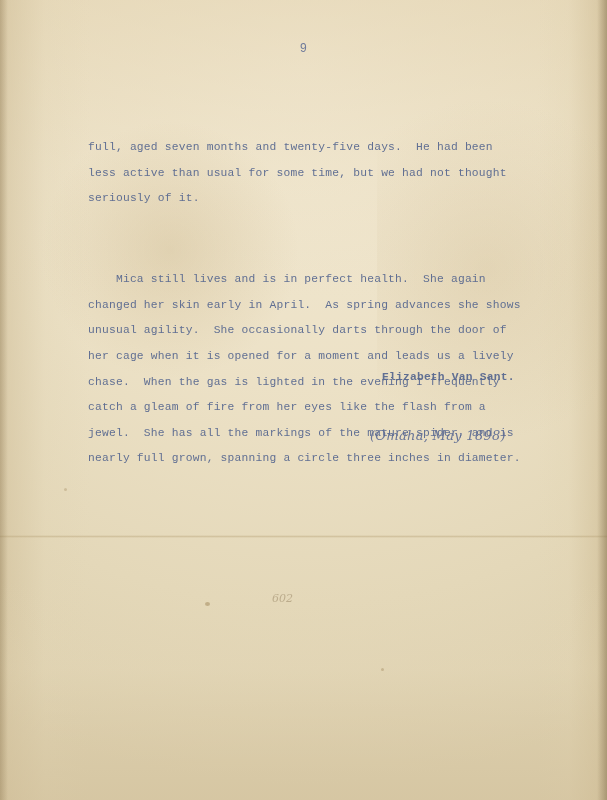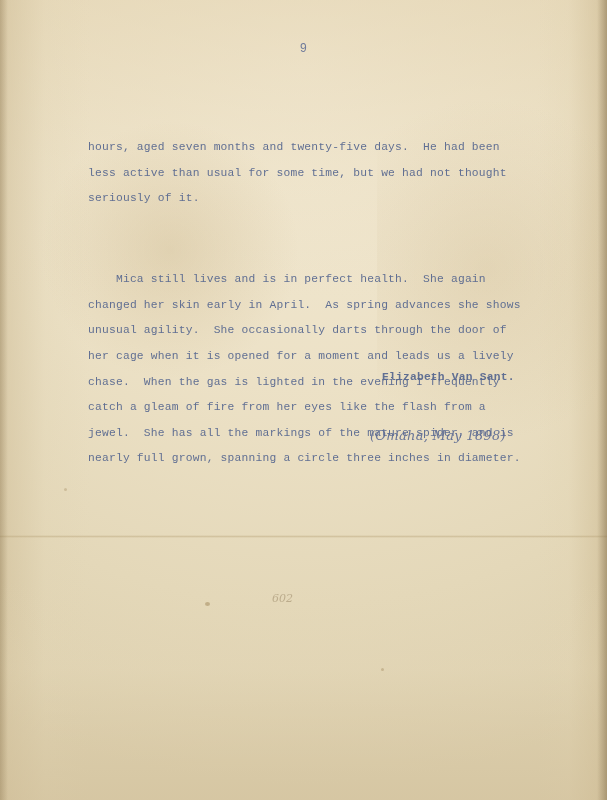--- a/index.html
+++ b/index.html
@@ -163,21 +163,21 @@
   <div class="crease"></div>
 
   <div class="speck" style="left:205px; top:602px; width:5px; height:4px;"></div>
   <div class="speck" style="left:381px; top:668px; width:3px; height:3px; background:rgba(150,124,78,0.35);"></div>
   <div class="speck" style="left:64px; top:488px; width:3px; height:3px; background:rgba(150,124,78,0.3);"></div>
 
   <div class="content">
     <div class="page-number">9</div>
 
     <div class="body-text">
-      <div class="para">hours, aged seven months and twenty-five days.  He had been
+      <div class="para">full, aged seven months and twenty-five days.  He had been
 less active than usual for some time, but we had not thought
 seriously of it.</div>
       <div class="para">    Mica still lives and is in perfect health.  She again
 changed her skin early in April.  As spring advances she shows
 unusual agility.  She occasionally darts through the door of
 her cage when it is opened for a moment and leads us a lively
 chase.  When the gas is lighted in the evening I frequently
 catch a gleam of fire from her eyes like the flash from a
 jewel.  She has all the markings of the mature spider, and is
 nearly full grown, spanning a circle three inches in diameter.</div>

